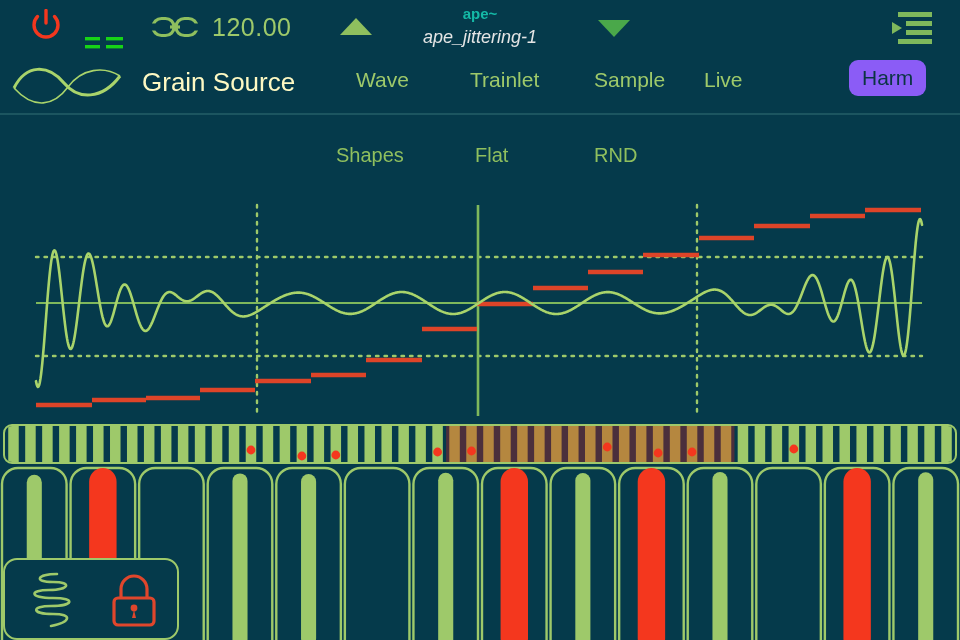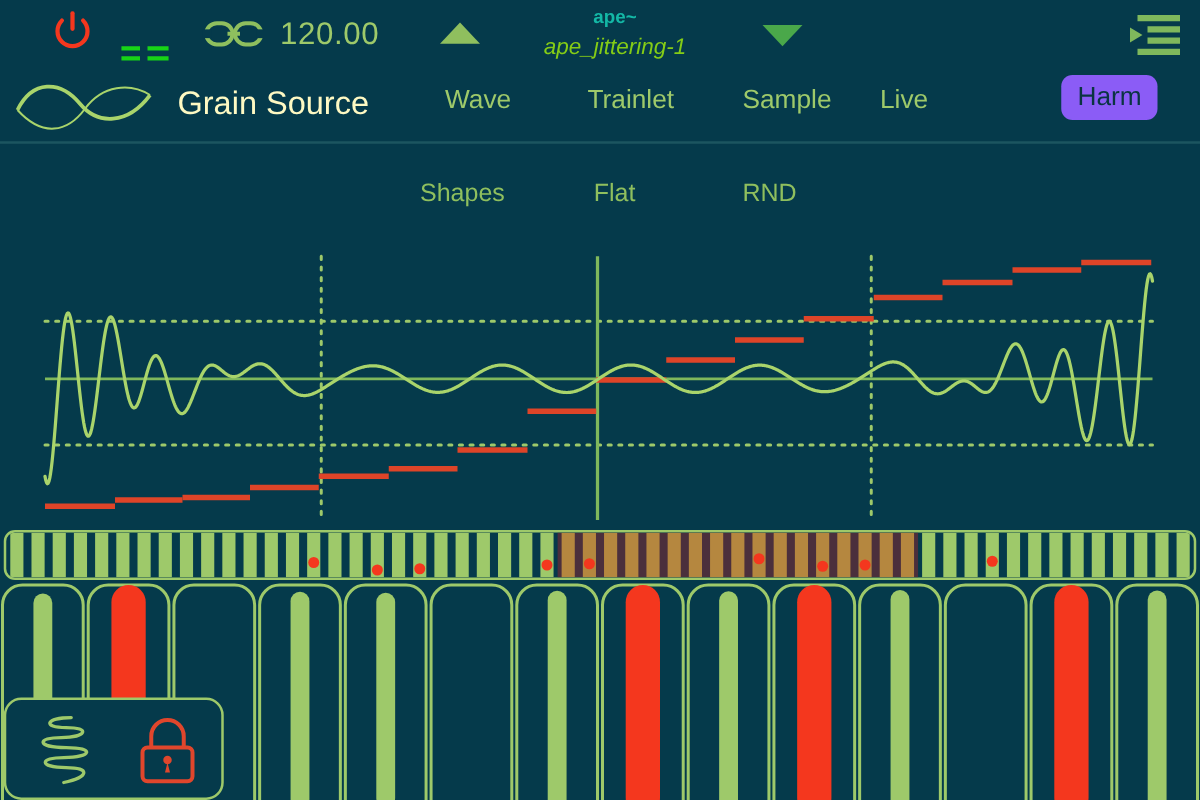--- a/index.html
+++ b/index.html
@@ -5,32 +5,32 @@
   html,body{margin:0;padding:0;}
   body{
     width:960px;height:640px;overflow:hidden;
     background:#053a4b;
     font-family:"Liberation Sans", sans-serif;
     -webkit-font-smoothing:antialiased;
   }
   #app{position:relative;width:960px;height:640px;}
 
   
-  .topbar{position:absolute;left:0;top:0;width:864px;height:58px;margin-left:12px;}
+  .topbar{position:absolute;left:0;top:0;width:864px;height:58px;}
   .power-icon{position:absolute;left:30px;top:9px;width:32px;height:32px;}
   .meter-icon{position:absolute;left:85px;top:36px;width:38px;height:16px;}
   .link-icon{position:absolute;left:150px;top:14px;width:50px;height:26px;}
   .tempo{position:absolute;left:212px;top:13px;font-size:25px;color:#9ec96a;letter-spacing:0.5px;}
   .tri-up{position:absolute;left:340px;top:18px;width:0;height:0;
      border-left:16px solid transparent;border-right:16px solid transparent;border-bottom:17px solid #8fbf5e;}
   .tri-dn{position:absolute;left:598px;top:20px;width:0;height:0;
      border-left:16px solid transparent;border-right:16px solid transparent;border-top:17px solid #4aa84a;}
   .preset{position:absolute;left:390px;top:2px;width:180px;text-align:center;}
   .preset .p1{font-size:15px;font-weight:bold;color:#14b8a6;line-height:24px;}
-  .preset .p2{font-size:18px;font-style:italic;color:#84cc16;line-height:22px;}
+  .preset .p2{font-size:18px;font-style:italic;color:#e5e5e5;line-height:22px;}
   .menu-icon{position:absolute;left:884px;top:11px;width:48px;height:38px;}
 
   
   .tabbar{position:absolute;left:0;top:56px;width:960px;height:54px;}
   .logo{position:absolute;left:12px;top:6px;width:112px;height:42px;}
   .srclabel{position:absolute;left:142px;top:11px;font-size:26px;color:#fef9c3;}
   .tab{position:absolute;top:12px;font-size:21px;color:#9ec96a;padding:0;}
   .tab.on{color:#0a3442;background:#8b5cf6;border-radius:9px;padding:6px 13px;top:4px;font-weight:normal;}
   .tabsep{position:absolute;left:0;top:113px;width:960px;height:2px;background:#1c5560;}
 

